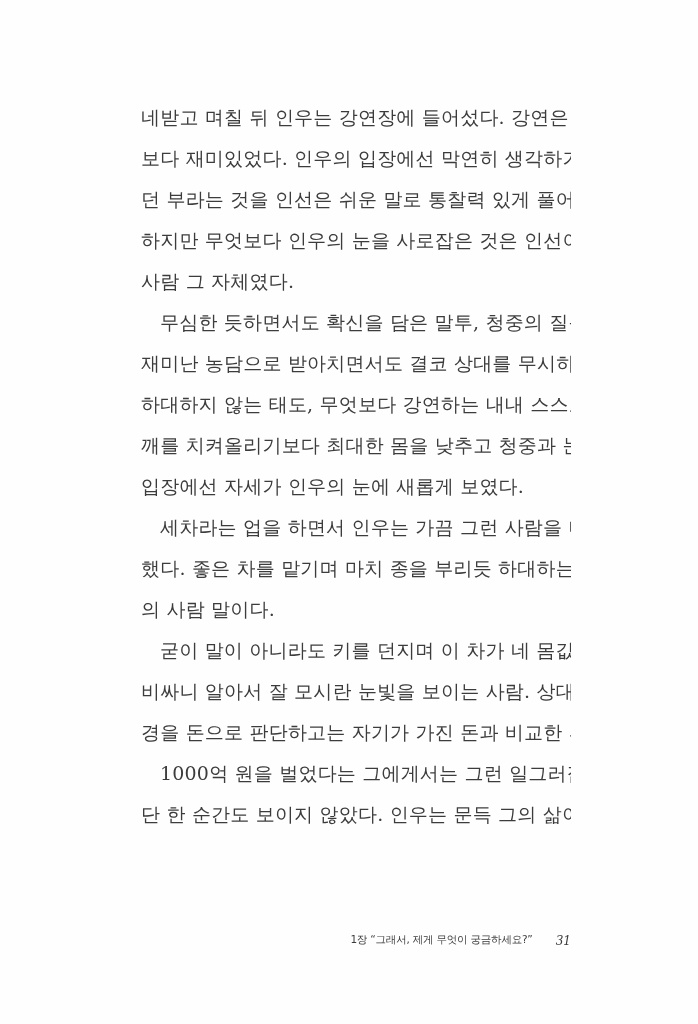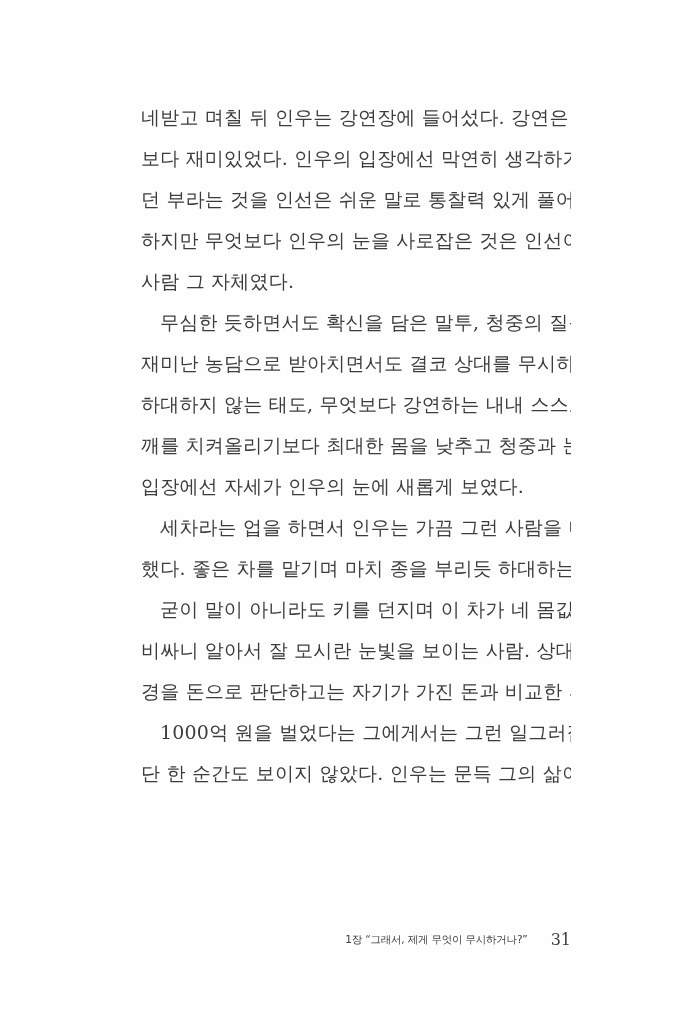--- a/index.html
+++ b/index.html
@@ -48,44 +48,46 @@
     color: #3c3c3c;
   }
   .footer .chapter {
     font-family: "DejaVu Sans", "Liberation Sans", sans-serif;
     font-size: 10.5px;
     letter-spacing: -0.2px;
     vertical-align: 2px;
   }
   .footer .pagenum {
     font-family: "DejaVu Serif", "Liberation Serif", serif;
-    font-size: 16px;
+    font-style: italic;
+    font-size: 12px;
     margin-left: 18px;
   }
 </style>
 </head>
 <body>
 
 <div class="page">
   <div class="text-block" id="body-text">
       <div class="line">네받고 며칠 뒤 인우는 강연장에 들어섰다. 강연은 생각</div>
       <div class="line">보다 재미있었다. 인우의 입장에선 막연히 생각하기만 했</div>
       <div class="line">던 부라는 것을 인선은 쉬운 말로 통찰력 있게 풀어냈다.</div>
       <div class="line">하지만 무엇보다 인우의 눈을 사로잡은 것은 인선이라는</div>
       <div class="line last">사람 그 자체였다.</div>
       <div class="line indent">무심한 듯하면서도 확신을 담은 말투, 청중의 질문을</div>
       <div class="line">재미난 농담으로 받아치면서도 결코 상대를 무시하거나</div>
       <div class="line">하대하지 않는 태도, 무엇보다 강연하는 내내 스스로 어</div>
       <div class="line">깨를 치켜올리기보다 최대한 몸을 낮추고 청중과 눈을 마</div>
       <div class="line last">입장에선 자세가 인우의 눈에 새롭게 보였다.</div>
       <div class="line indent">세차라는 업을 하면서 인우는 가끔 그런 사람을 마주</div>
       <div class="line">했다. 좋은 차를 맡기며 마치 종을 부리듯 하대하는 부류</div>
+      <div class="line last">의 사람 말이다.</div>
       <div class="line indent">굳이 말이 아니라도 키를 던지며 이 차가 네 몸값보다</div>
       <div class="line">비싸니 알아서 잘 모시란 눈빛을 보이는 사람. 상대의 환</div>
       <div class="line">경을 돈으로 판단하고는 자기가 가진 돈과 비교한 후 거</div>
       <div class="line indent">1000억 원을 벌었다는 그에게서는 그런 일그러짐이</div>
       <div class="line last">단 한 순간도 보이지 않았다. 인우는 문득 그의 삶이 궁금</div>
     </div>
   <div class="footer">
-    <span class="chapter">1장 “그래서, 제게 무엇이 무시하거나?”</span>
+    <span class="chapter">1장 “그래서, 제게 무엇이 궁금하세요?”</span>
     <span class="pagenum">31</span>
   </div>
 </div>
 
 </body></html>

